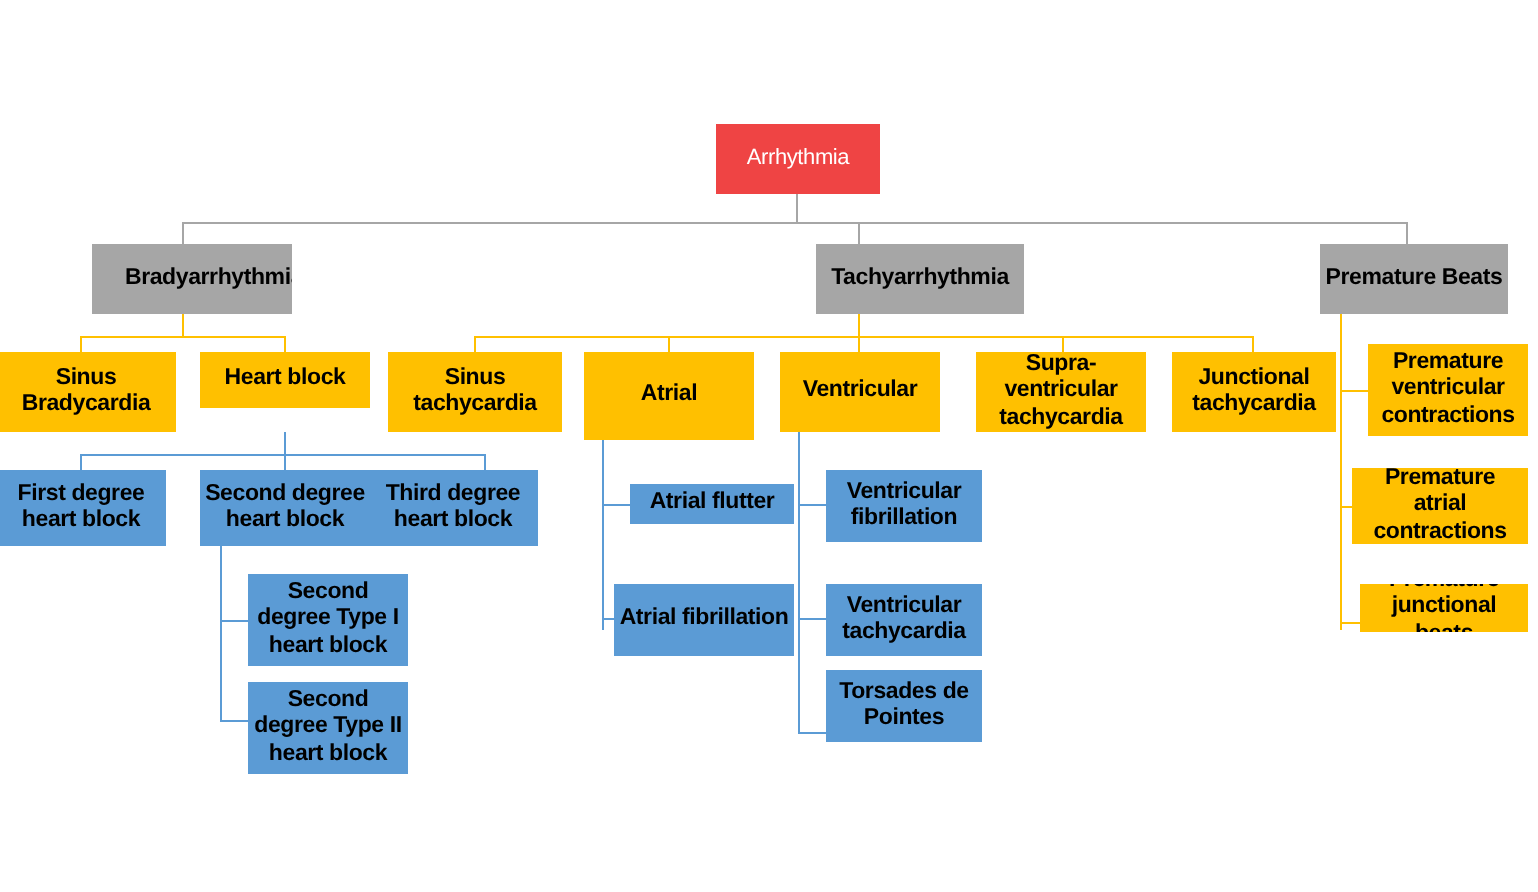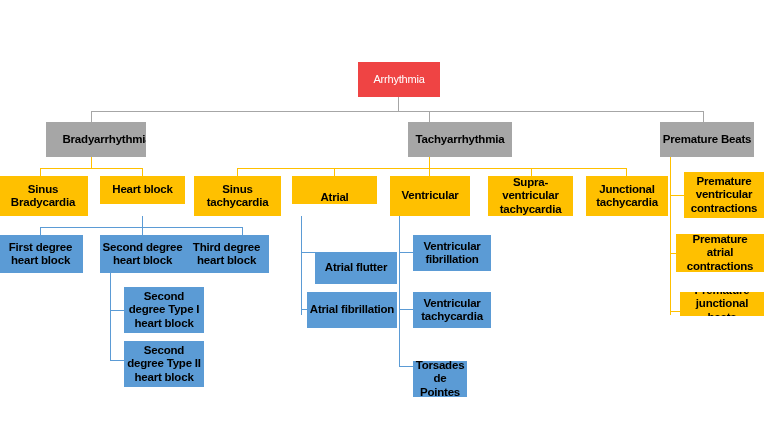--- a/index.html
+++ b/index.html
@@ -122,47 +122,47 @@
   <div class="node blu" style="left:124px;top:287px;width:80px;height:46px;align-items:center;">
     <span>Second degree Type I heart block</span>
   </div>
   <div class="node blu" style="left:124px;top:341px;width:80px;height:46px;">
     <span>Second degree Type II heart block</span>
   </div>
 
   <div class="node yel" style="left:194px;top:176px;width:87px;height:40px;">
     <span>Sinus tachycardia</span>
   </div>
-  <div class="node yel" style="left:292px;top:176px;width:85px;height:28px;align-items:flex-end;">
+  <div class="node yel" style="left:292px;top:176px;width:85px;height:44px;">
     <span>Atrial</span>
   </div>
   <div class="node yel" style="left:390px;top:176px;width:80px;height:40px;">
     <span>Ventricular</span>
   </div>
   <div class="node yel" style="left:488px;top:176px;width:85px;height:40px;">
     <span>Supra-ventricular tachycardia</span>
   </div>
   <div class="node yel" style="left:586px;top:176px;width:82px;height:40px;">
     <span>Junctional tachycardia</span>
   </div>
 
-  <div class="node blu" style="left:315px;top:252px;width:82px;height:32px;">
+  <div class="node blu" style="left:315px;top:242px;width:82px;height:20px;">
     <span>Atrial flutter</span>
   </div>
   <div class="node blu" style="left:307px;top:292px;width:90px;height:36px;">
     <span>Atrial fibrillation</span>
   </div>
 
   <div class="node blu" style="left:413px;top:235px;width:78px;height:36px;">
     <span>Ventricular fibrillation</span>
   </div>
   <div class="node blu" style="left:413px;top:292px;width:78px;height:36px;">
     <span>Ventricular tachycardia</span>
   </div>
-  <div class="node blu" style="left:413px;top:361px;width:54px;height:36px;">
+  <div class="node blu" style="left:413px;top:335px;width:78px;height:36px;">
     <span>Torsades de Pointes</span>
   </div>
 
   <div class="node yel" style="left:684px;top:172px;width:80px;height:46px;">
     <span>Premature ventricular contractions</span>
   </div>
   <div class="node yel" style="left:676px;top:234px;width:88px;height:38px;">
     <span>Premature atrial contractions</span>
   </div>
   <div class="node yel" style="left:680px;top:292px;width:84px;height:24px;">

